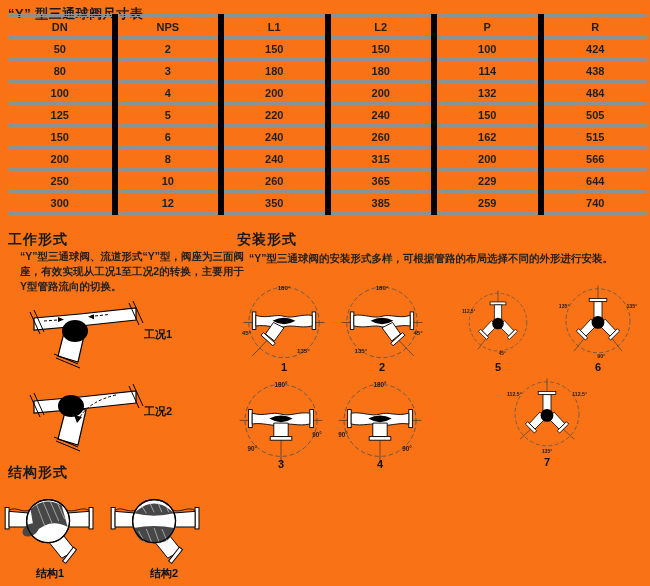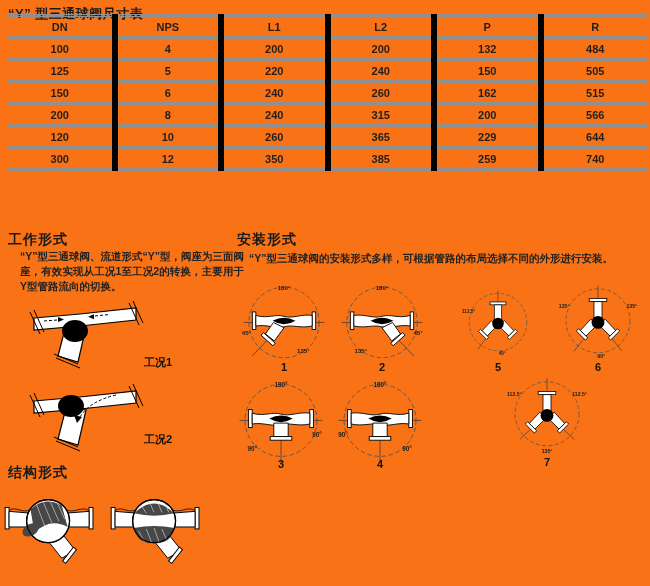--- a/index.html
+++ b/index.html
@@ -9,21 +9,21 @@
   .doc-title{font-size:13px;font-weight:bold;letter-spacing:0.5px;}
   .sec-h{font-size:14px;font-weight:bold;letter-spacing:1px;}
   .para{font-size:10.5px;font-weight:bold;line-height:15px;text-align:justify;color:#222;margin-left:12px;}
   table.dims{border-collapse:collapse;table-layout:fixed;width:639px;}
   .dims tr{border-bottom:3px double #919191;}
   .dims thead tr{border-top:3px double #919191;}
   .dims th,.dims td{height:19px;padding:0;font-size:11px;font-weight:bold;text-align:center;
         color:#1f1f1f;border-left:6px solid #000000;}
   .dims th:first-child,.dims td:first-child{border-left:none;}
   .num-label{font-size:11px;font-weight:bold;text-align:center;color:#111;}
-  .cond-label{font-size:11px;font-weight:bold;color:#111;margin-top:28px;}
+  .cond-label{font-size:11px;font-weight:bold;color:#111;}
   svg{overflow:visible;}
   svg text{font-family:"Liberation Sans",sans-serif;fill:#1a1a1a;font-weight:bold;}
 </style>
 </head>
 <body>
 
 <svg width="0" height="0" style="position:absolute" aria-hidden="true">
   <defs>
     <g id="valve-h-body">
       <rect x="-36" y="-10" width="4" height="20" fill="#fff" stroke="#000" stroke-width="1"></rect>
@@ -70,20 +70,36 @@
         <th>DN</th>
         <th>NPS</th>
         <th>L1</th>
         <th>L2</th>
         <th>P</th>
         <th>R</th>
       </tr>
     </thead>
     <tbody>
       <tr>
+        <td>50</td>
+        <td>2</td>
+        <td>150</td>
+        <td>150</td>
+        <td>100</td>
+        <td>424</td>
+      </tr>
+      <tr>
+        <td>80</td>
+        <td>3</td>
+        <td>180</td>
+        <td>180</td>
+        <td>114</td>
+        <td>438</td>
+      </tr>
+      <tr>
         <td>100</td>
         <td>4</td>
         <td>200</td>
         <td>200</td>
         <td>132</td>
         <td>484</td>
       </tr>
       <tr>
         <td>125</td>
         <td>5</td>
@@ -102,21 +118,21 @@
       </tr>
       <tr>
         <td>200</td>
         <td>8</td>
         <td>240</td>
         <td>315</td>
         <td>200</td>
         <td>566</td>
       </tr>
       <tr>
-        <td>120</td>
+        <td>250</td>
         <td>10</td>
         <td>260</td>
         <td>365</td>
         <td>229</td>
         <td>644</td>
       </tr>
       <tr>
         <td>300</td>
         <td>12</td>
         <td>350</td>

